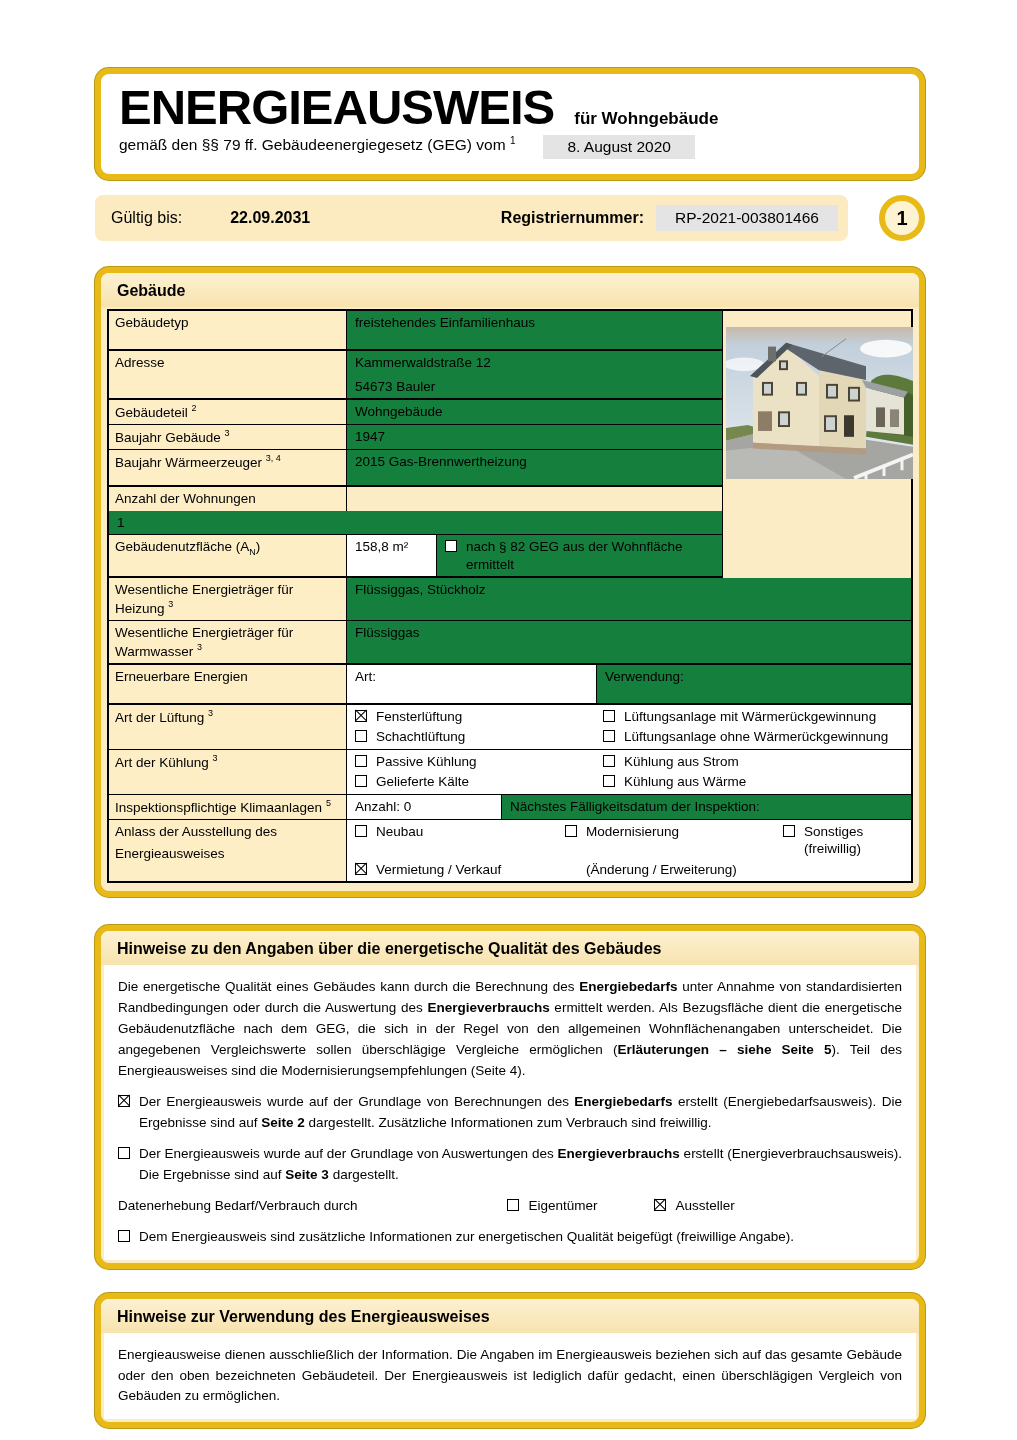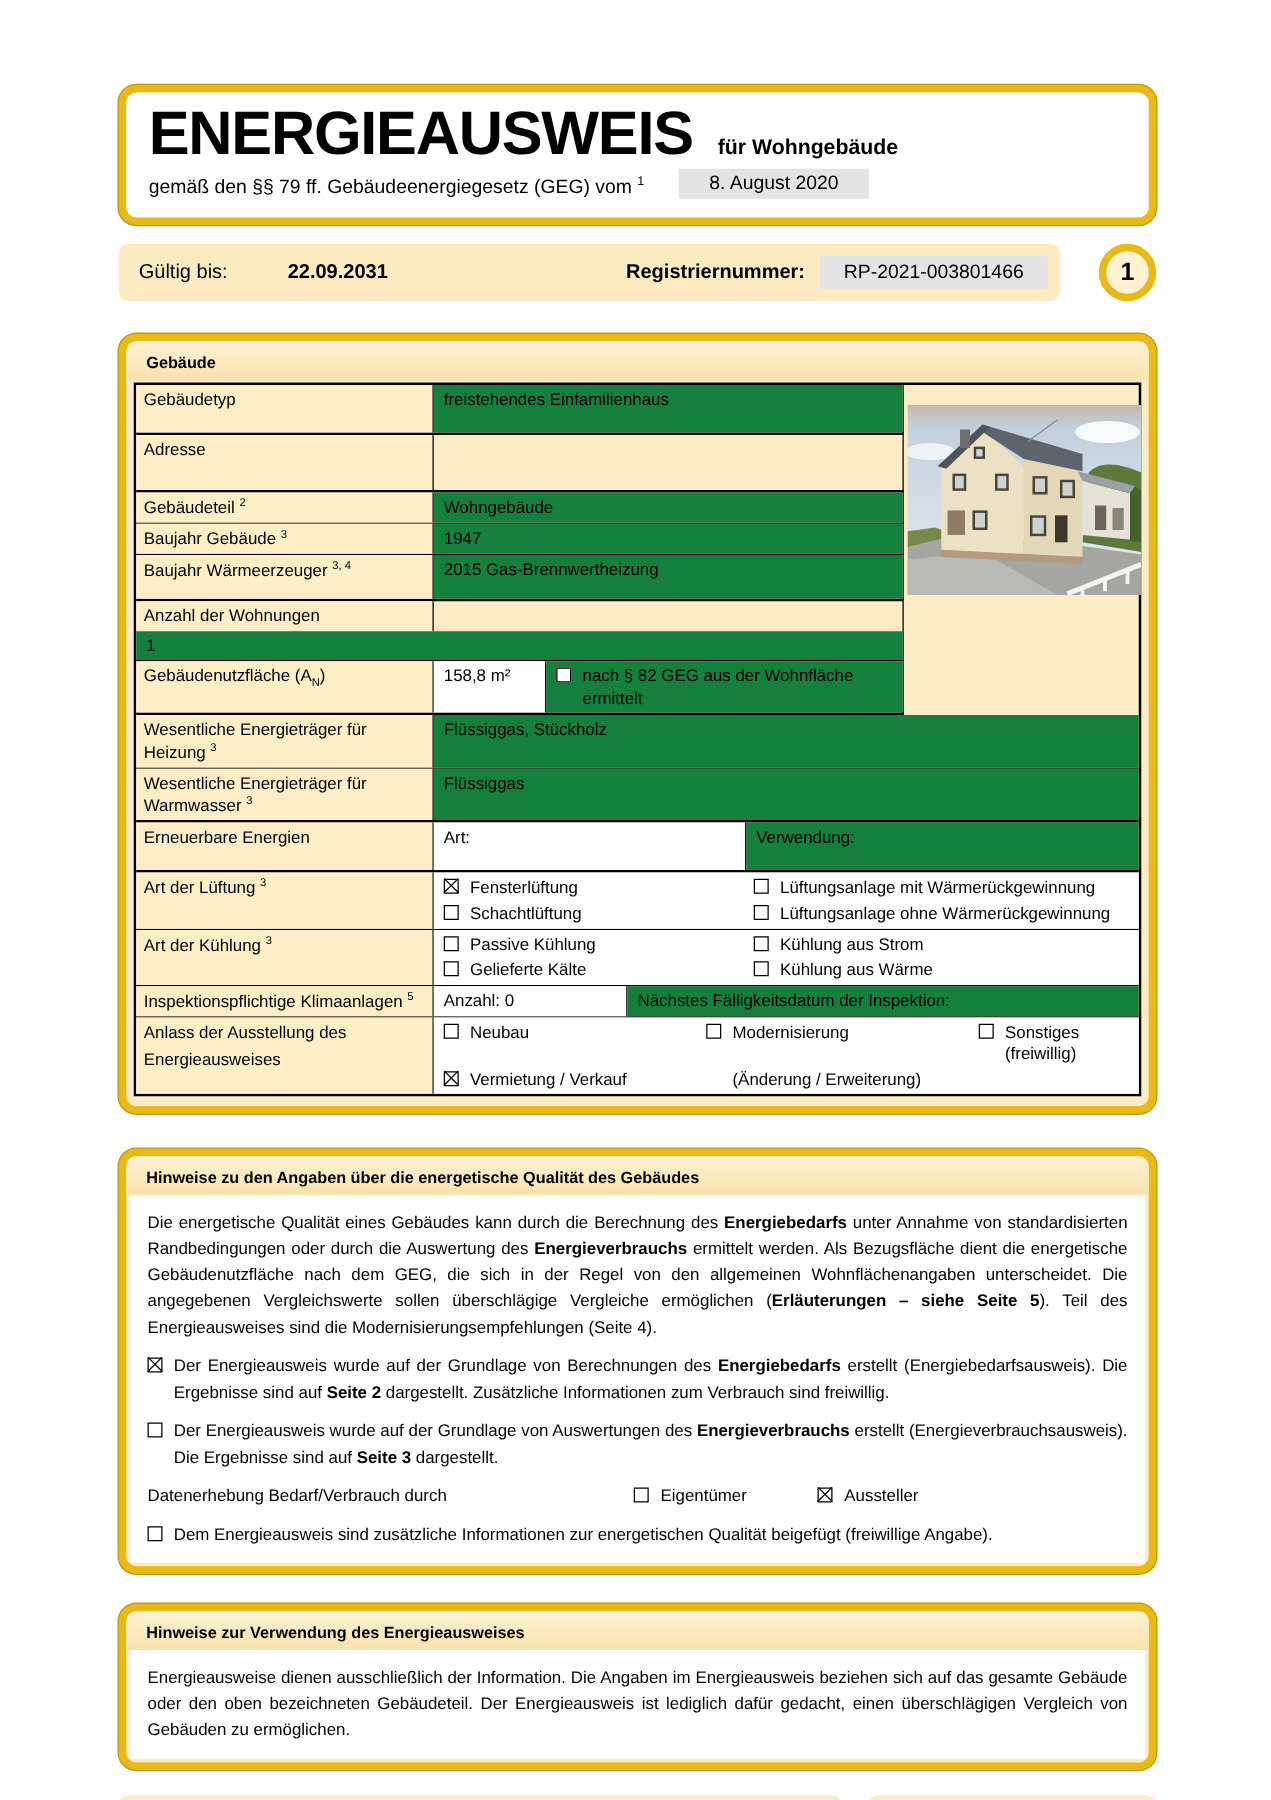--- a/index.html
+++ b/index.html
@@ -8,36 +8,36 @@
   .content { position: absolute; left: 95px; top: 0; width: 830px; }
 
   
   .goldbox { border: 6px solid #e7ba17; border-radius: 14px; box-shadow: 0 0 0 1px #bb9713; }
 
   
   .header-box { margin-top: 68px; height: 112px; background: #fff; padding: 8px 18px 6px; }
   .title-line { display: flex; align-items: baseline; }
   .main-title { font-size: 49px; font-weight: bold; letter-spacing: -1px; line-height: 1.05; }
   .title-sub { font-size: 17px; font-weight: bold; margin-left: 20px; }
-  .law-line { font-size: 15.5px; margin-top: 2px; display: flex; align-items: flex-end; }
+  .law-line { font-size: 15.5px; margin-top: 2px; display: flex; align-items: flex-start; }
   .law-line sup { font-size: 10px; vertical-align: super; }
   .graybox { background: #e4e4e4; display: inline-block; text-align: center; }
   .law-date { margin-left: 28px; padding: 3px 24px; font-size: 15.5px; }
 
   
   .validity-row { margin-top: 15px; display: flex; align-items: center; }
   .validity-bar { width: 753px; height: 46px; background: #fcebc1; border-radius: 8px; display: flex; align-items: center; padding: 0 10px 0 16px; font-size: 16px; }
   .valid-date { font-weight: bold; margin-left: 48px; }
   .reg-label { font-weight: bold; margin-left: auto; margin-right: 12px; }
   .reg-box { padding: 4px 10px; width: 182px; font-size: 15.5px; }
   .page-badge { width: 46px; height: 46px; border-radius: 50%; border: 6px solid #e7ba17; background: #fdf3d2; margin-left: 31px; display: flex; align-items: center; justify-content: center; font-size: 20px; font-weight: bold; flex-shrink: 0; }
 
   
   .section { background: #fcecc5; margin-top: 26px; overflow: hidden; }
-  .section-title { font-size: 13px; font-weight: bold; padding: 9px 16px 7px; background: linear-gradient(#fdf1d2, #f8e3ae); }
+  .section-title { font-size: 16px; font-weight: bold; padding: 9px 16px 7px; background: linear-gradient(#fdf1d2, #f8e3ae); }
 
   
   .tbl-wrap { margin: 2px 6px 8px; position: relative; background: #fcecc5; }
   .tbl { border: 2px solid #000; background: #fcecc5; }
   .trow { display: flex; border-bottom: 1px solid #000; font-size: 13.5px; line-height: 1.3; }
   .trow.thick { border-bottom-width: 2px; }
   .trow:last-child { border-bottom: none; }
   .trow.narrow { width: calc(100% - 188px); border-right: 1px solid #000; }
   .tlabel { width: 238px; flex-shrink: 0; background: #fdeec6; border-right: 1px solid #000; padding: 3px 6px; }
   .tlabel sup, .fval sup { font-size: 9px; vertical-align: super; }
@@ -108,20 +108,24 @@
       <div class="tbl-wrap">
         <div class="tbl">
 
           <div class="trow narrow thick r1">
             <div class="tlabel">Gebäudetyp</div>
             <div class="tval">freistehendes Einfamilienhaus</div>
           </div>
 
           <div class="trow narrow thick r2">
             <div class="tlabel">Adresse</div>
+            <div class="tval">
+              <div>Kammerwaldstraße 12</div>
+              <div class="addr-line2">54673 Bauler</div>
+            </div>
           </div>
 
           <div class="trow narrow r3">
             <div class="tlabel"><span>Gebäudeteil </span><sup>2</sup></div>
             <div class="tval">Wohngebäude</div>
           </div>
 
           <div class="trow narrow r4">
             <div class="tlabel"><span>Baujahr Gebäude </span><sup>3</sup></div>
             <div class="tval">1947</div>

